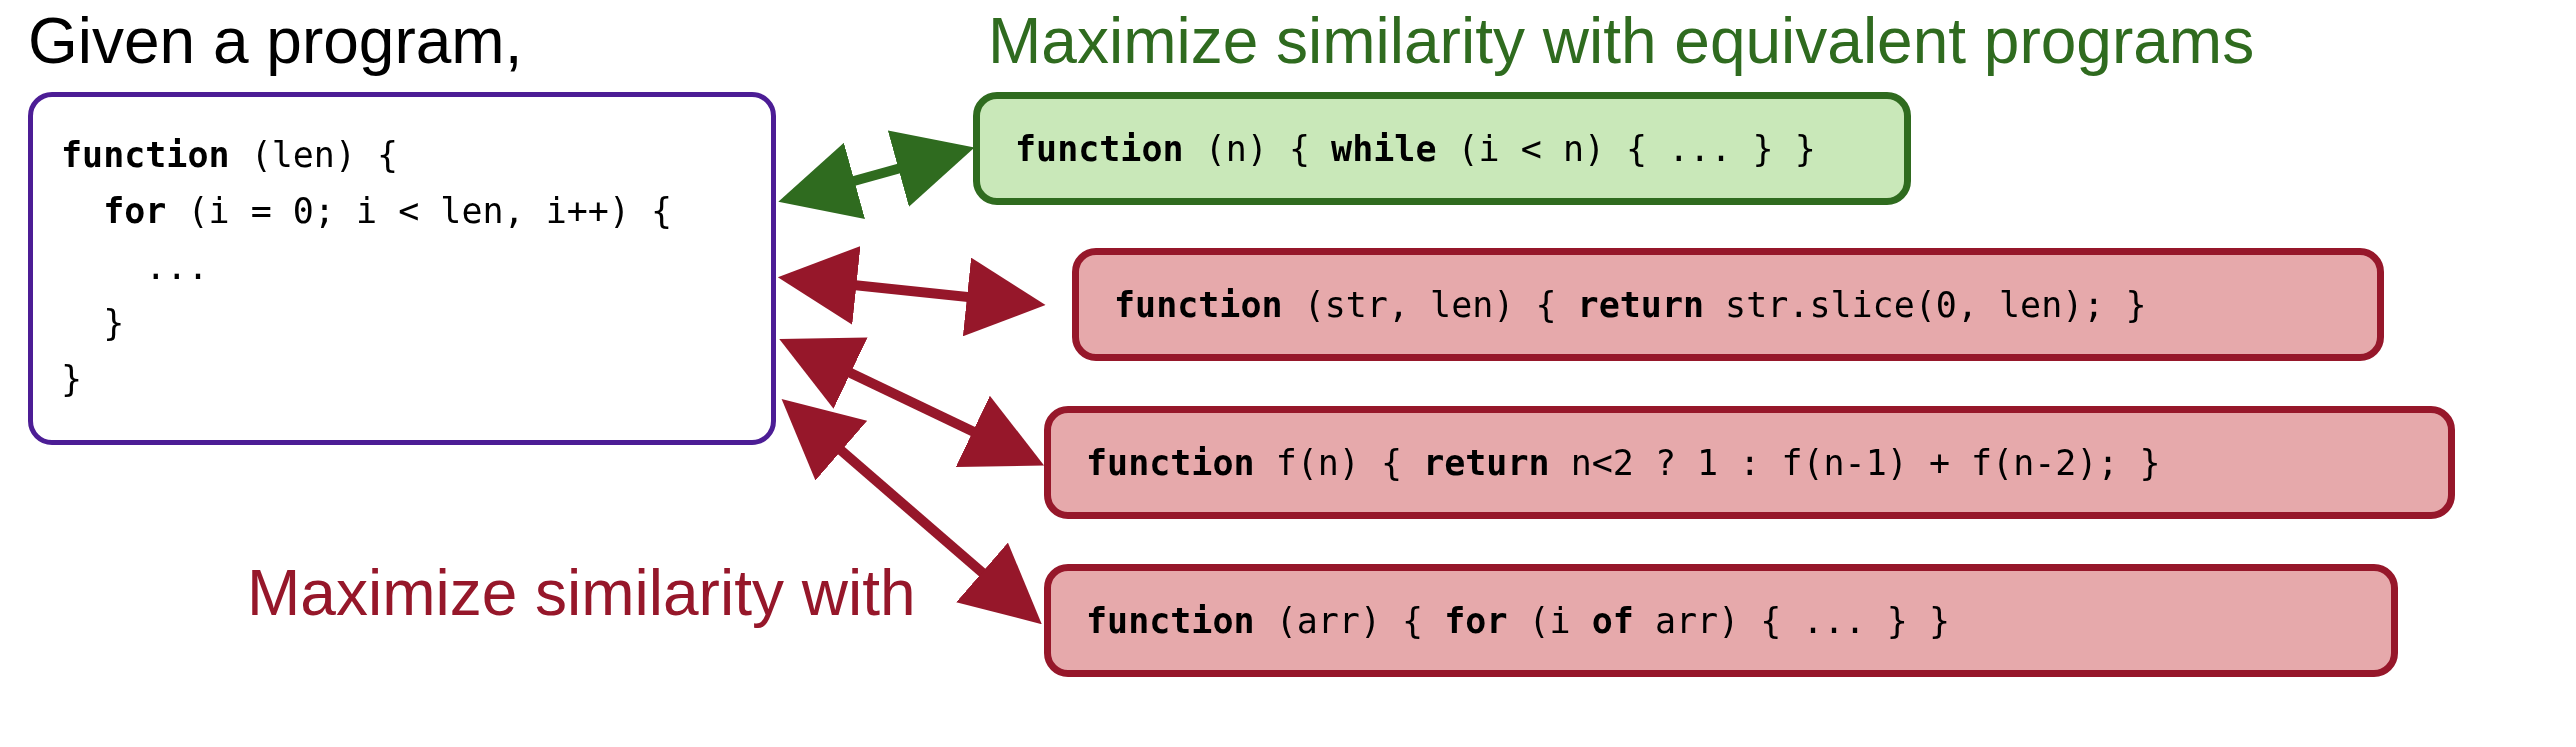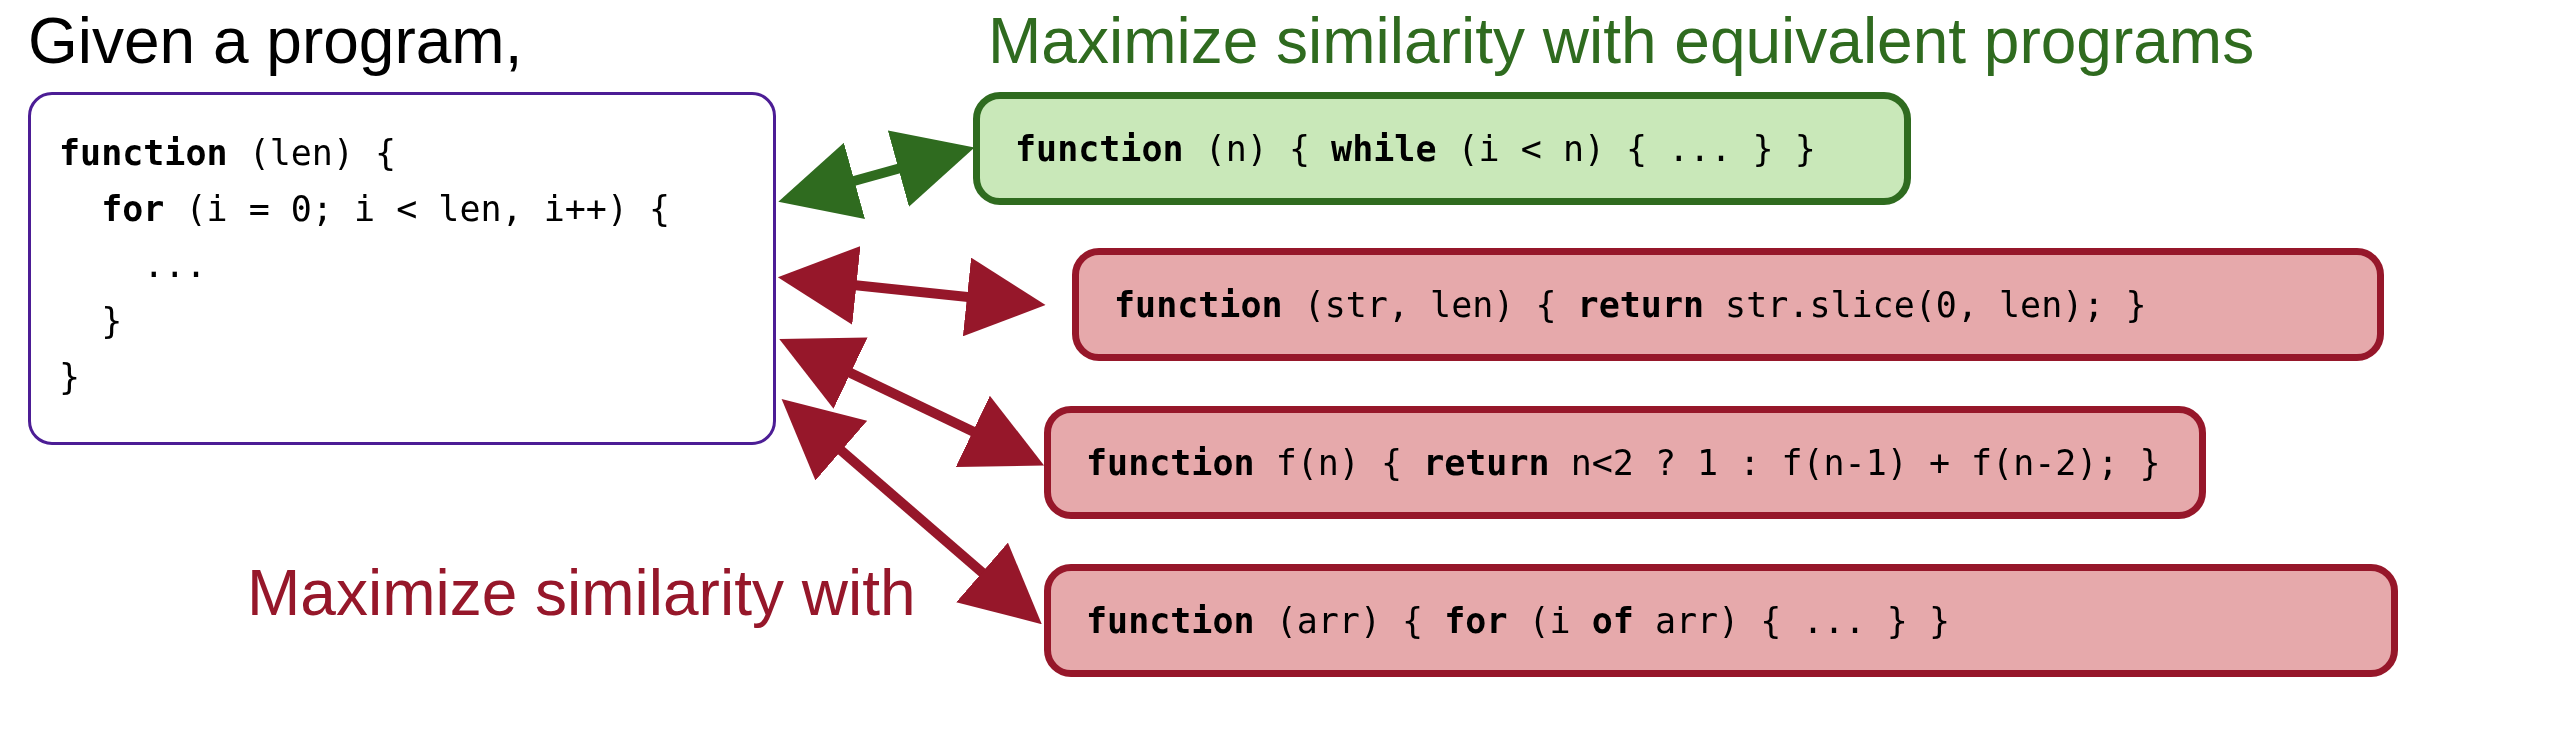--- a/index.html
+++ b/index.html
@@ -46,39 +46,38 @@
     box-sizing: border-box;
     display: flex;
     align-items: center;
   }
 
   .box-main {
     top: 92px;
     left: 28px;
     width: 748px;
     height: 353px;
-    border: 3px solid #4c1d95;
+    border: 5px solid #4c1d95;
     background: #fff;
     padding: 30px 28px;
     align-items: flex-start;
   }
   .box-main pre {
     margin: 0;
     font-family: "Menlo", "Consolas", "DejaVu Sans Mono", monospace;
     font-size: 35px;
     line-height: 1.6;
     color: #000;
   }
 
   .cbox {
     height: 113px;
     border-width: 7px;
     border-style: solid;
     padding: 0 35px;
-    border-radius: 27px;
   }
   .cbox code {
     font-family: "Menlo", "Consolas", "DejaVu Sans Mono", monospace;
     font-size: 35px;
     color: #000;
     white-space: nowrap;
   }
   .kw { font-weight: 700; }
 
   .box-green {
@@ -86,21 +85,21 @@
     left: 973px;
     width: 938px;
     background: #c9e8b9;
     border-color: #2f6b1f;
   }
   .box-red {
     background: #e6a9ab;
     border-color: #96172a;
   }
   .box-r1 { top: 248px; left: 1044px; width: 1312px; margin-left: 28px; }
-  .box-r2 { top: 406px; left: 1044px; width: 1162px; }
+  .box-r2 { top: 406px; left: 1044px; width: 1411px; }
   .box-r3 { top: 564px; left: 1044px; width: 1354px; }
 
   svg.arrows {
     position: absolute;
     top: 0;
     left: 0;
     width: 2576px;
     height: 748px;
     pointer-events: none;
   }

